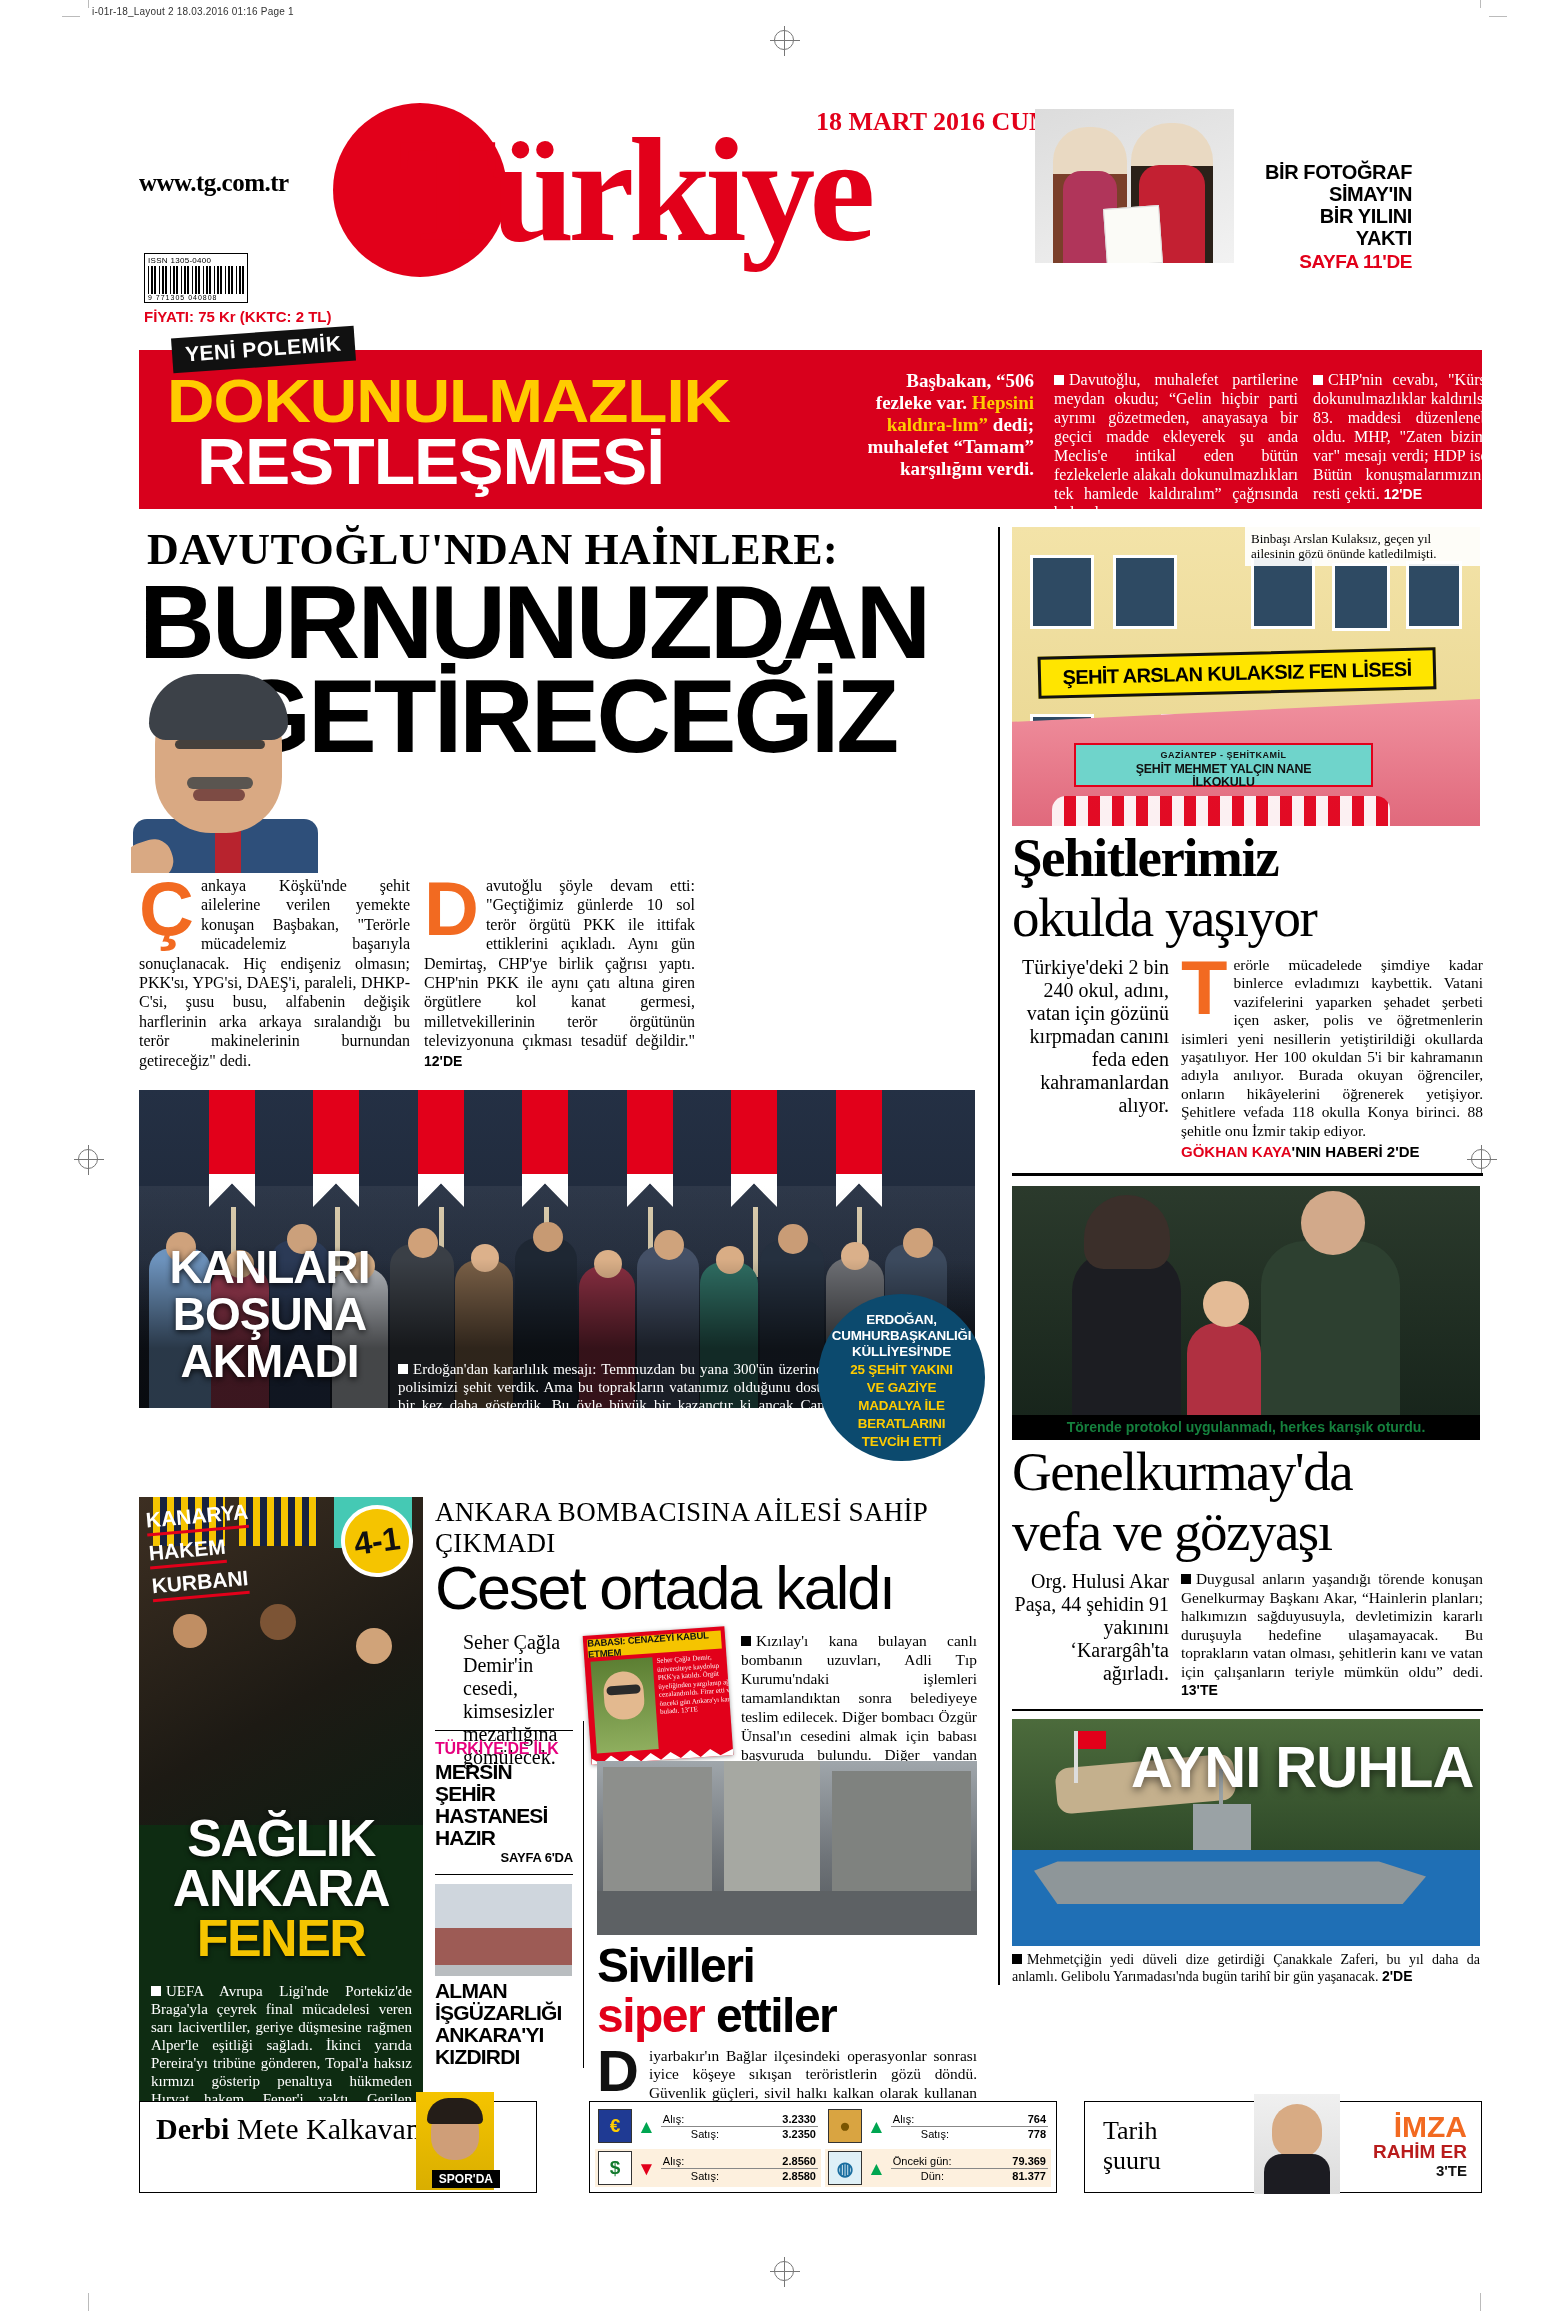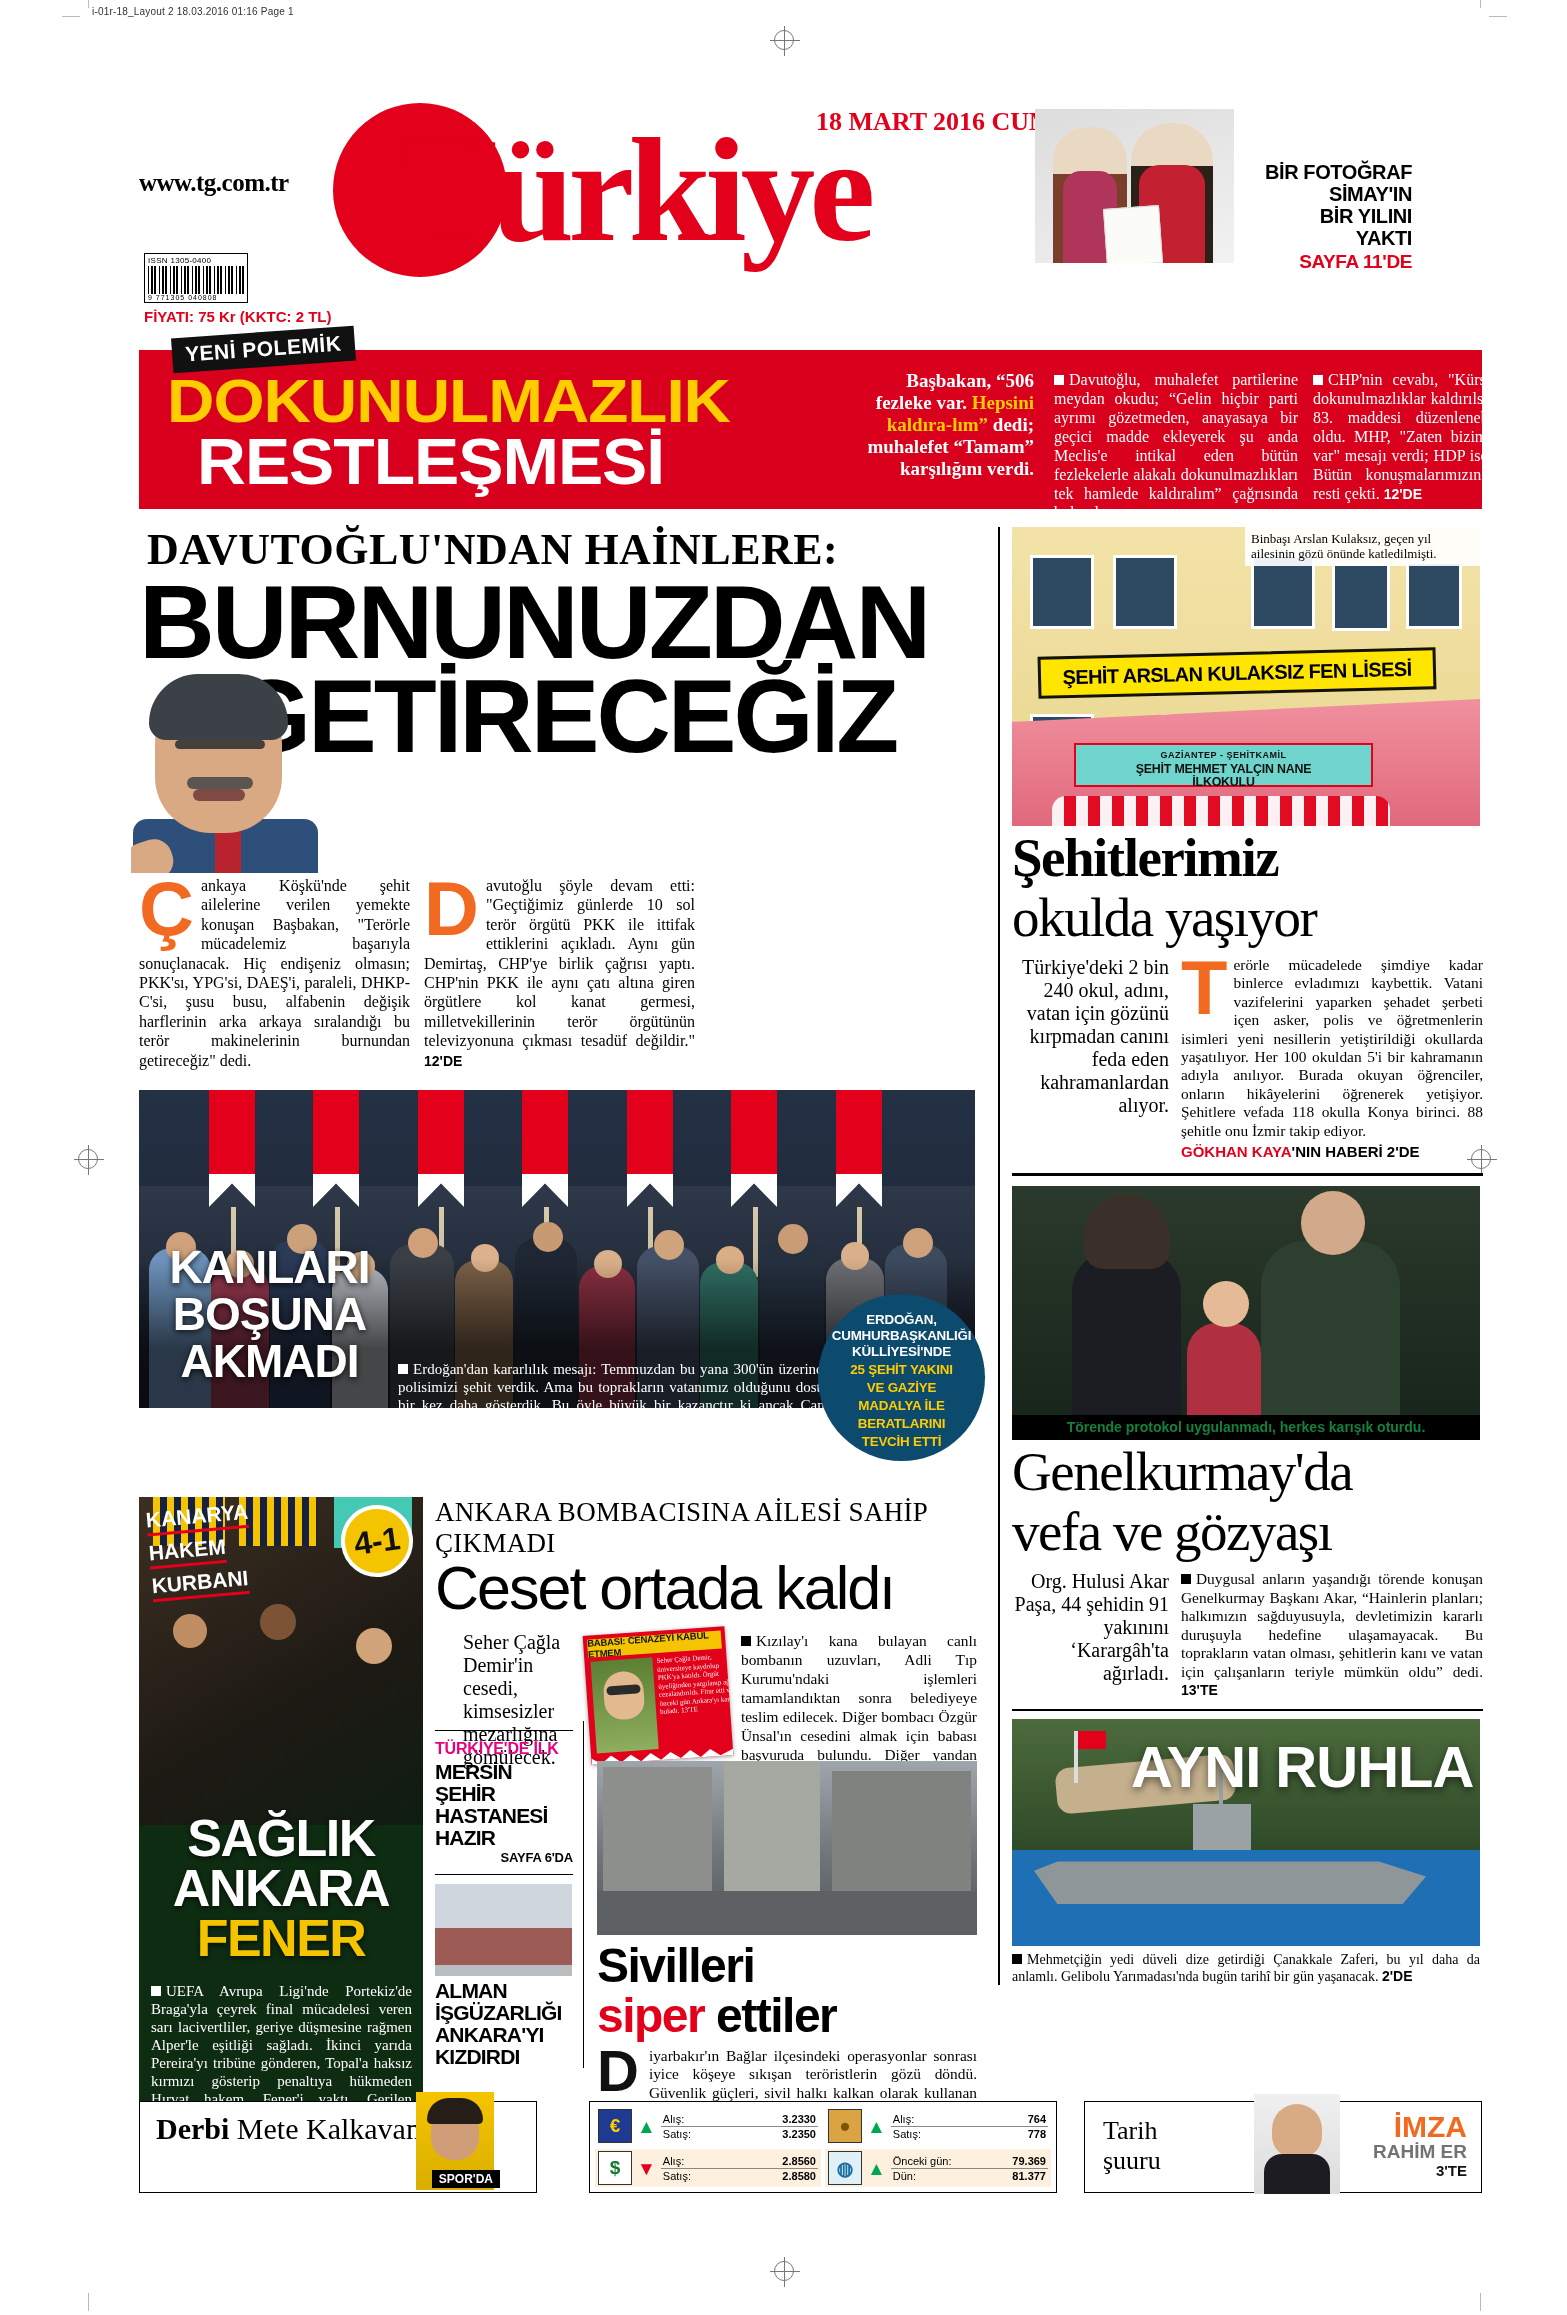--- a/index.html
+++ b/index.html
@@ -326,36 +326,36 @@
      font-size:19px; }
   .ic-eur { background:#1f3a93; color:#ffcc00; }
   .ic-usd { background:#fff; color:#137a2d; }
   .ic-gold{ background:#d9a441; color:#7a5500; }
   .ic-bist{ background:#dff0f7; color:#1a6ea0; }
   .arrow { font-size:19px; line-height:19px; }
   .up { color:#00a651; } .down { color:#e2001a; }
   .rate-vals { flex:1; font-family:"Liberation Sans", sans-serif; font-size:11px; }
   .rate-vals div { display:flex; justify-content:space-between; border-bottom:1px solid #888;
      padding:1px 2px; }
-  .rate-vals div:last-child { border-bottom:none; }
+  .rate-vals div:last-child { border-bottom:none;margin-left:28px; }
   .rate-vals b { font-weight:700; }
 
   .imza { left:945px; top:0; width:398px; height:92px; }
   .imza-l { position:absolute; left:18px; top:14px; font-family:"Liberation Serif", serif;
      font-size:26px; line-height:30px; }
   .imza-ph { position:absolute; left:169px; top:-8px; width:86px; height:100px;
      background:linear-gradient(#f0f0f0,#dcdcdc); }
   .imza-ph:before{ content:""; position:absolute; left:18px; top:10px; width:50px; height:54px;
      background:#d8ab84; border-radius:25px 25px 22px 22px; }
   .imza-ph:after{ content:""; position:absolute; left:10px; top:60px; width:66px; height:40px;
      background:#1c1c22; border-radius:18px 18px 0 0; }
   .imza-r { position:absolute; right:14px; top:10px; text-align:right;
      font-family:"Liberation Sans", sans-serif; font-weight:700; }
   .imza-tag { color:#f26a21; font-size:30px; line-height:30px; }
-  .imza-nm  { color:#737373; font-size:19px; line-height:20px; }
+  .imza-nm  { color:#b91c1c; font-size:19px; line-height:20px; }
   .imza-pg  { color:#111; font-size:15px; }
 </style>
 </head>
 <body>
 
 <div class="slugline">i-01r-18_Layout 2 18.03.2016 01:16 Page 1</div>
 <div class="page-frame">
   <div class="crop-v" style="left:0;top:-26px;height:18px;"></div>
   <div class="crop-v" style="left:1392px;top:-26px;height:18px;"></div>
   <div class="crop-v" style="left:0;bottom:-26px;height:18px;"></div>

